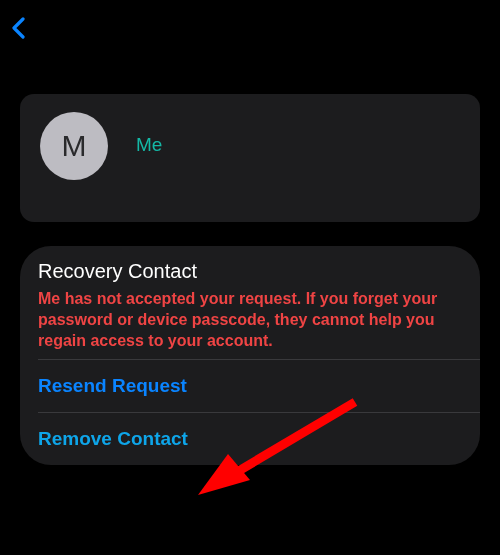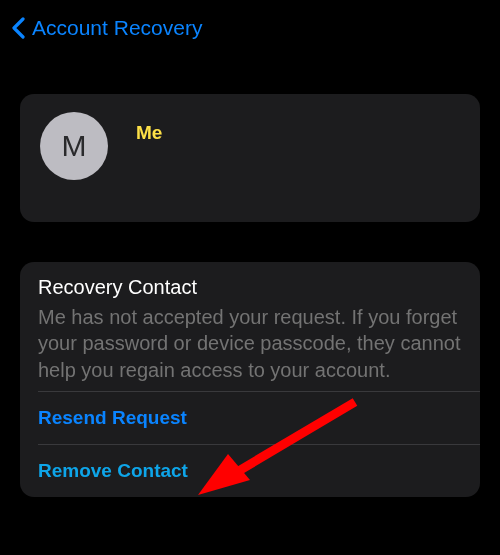--- a/index.html
+++ b/index.html
@@ -61,43 +61,44 @@
       background: #bdbcc2;
       display: flex;
       align-items: center;
       justify-content: center;
       color: #2a2a2c;
       font-size: 30px;
       font-weight: 400;
       flex-shrink: 0;
     }
     .contact-name {
-      color: #fde047;
+      color: #14b8a6;
       font-size: 19px;
-      font-weight: 700;
+      font-weight: 400;
       margin-left: 28px;
-      margin-top: 10px;
+      margin-top: 22px;
     }
     .recovery-card {
-      margin-top: 40px;
+      margin-top: 24px;
+      border-radius: 31px;
     }
     .section-header {
       padding: 14px 18px 8px 18px;
     }
     .section-title {
       color: #ffffff;
       font-size: 20px;
       font-weight: 400;
       margin-bottom: 5px;
     }
     .section-desc {
-      color: #737373;
-      font-size: 20px;
+      color: #ef4444;
+      font-size: 16px;
       line-height: 1.32;
-      font-weight: 400;
+      font-weight: 700;
     }
     .separator {
       height: 1px;
       background: #39393c;
       margin-left: 18px;
     }
     .action-row {
       padding: 15px 18px;
       font-size: 19px;
       font-weight: 700;
@@ -118,21 +119,20 @@
   </style>
 </head>
 <body>
 
 <div class="nav-bar">
   <div class="back-chevron">
     <svg viewBox="0 0 14 22" fill="none">
       <path d="M12 2 L3 11 L12 20" stroke="#0a84ff" stroke-width="3.2" stroke-linecap="round" stroke-linejoin="round"></path>
     </svg>
   </div>
-  <div class="nav-title">Account Recovery</div>
 </div>
 
 <div class="content">
 
   <div class="card contact-card">
     <div class="avatar">M</div>
     <div class="contact-name">Me</div>
   </div>
 
   <div class="card recovery-card">

